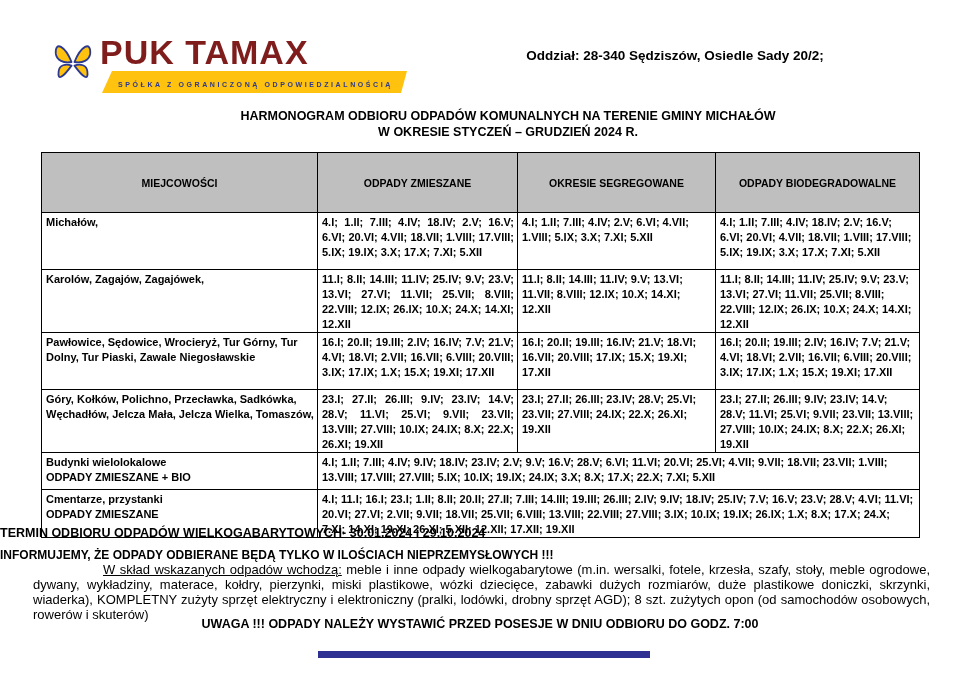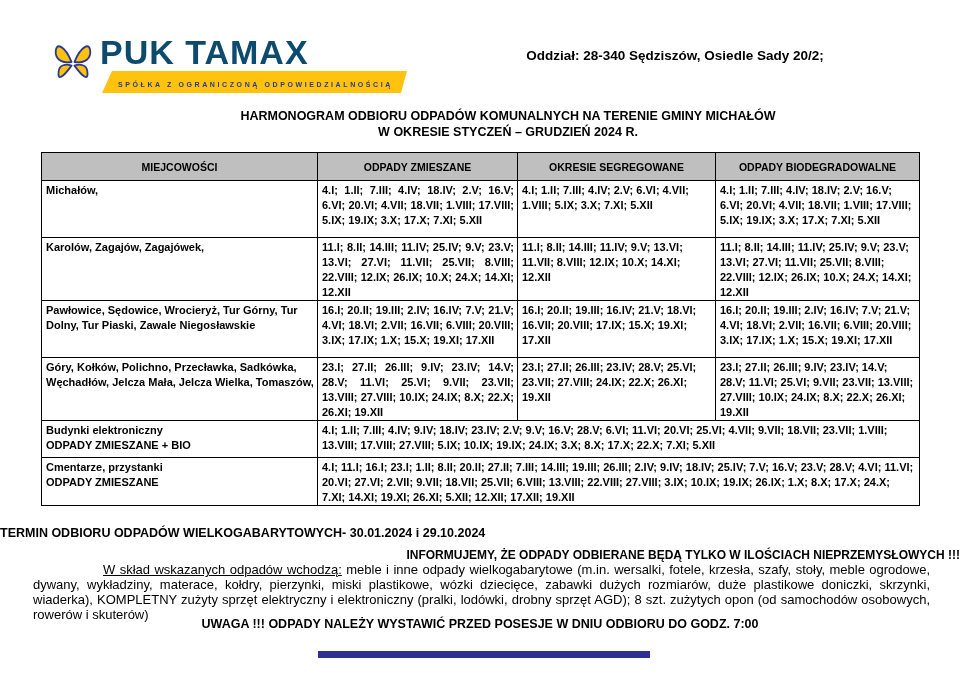--- a/index.html
+++ b/index.html
@@ -12,21 +12,21 @@
     color: #000;
     overflow: hidden;
   }
 
   
   .logo { position:absolute; left:50px; top:34px; display:flex; align-items:flex-start; }
   .butterfly { width:46px; height:56px; margin-right:4px; }
   .brand-col { display:flex; flex-direction:column; }
   .brand-name {
     font-size:34px; font-weight:bold; letter-spacing:1px;
-    color:#0c4a6e; line-height:36px; white-space:nowrap;
+    color:#7f1d1d; line-height:36px; white-space:nowrap;
   }
   .brand-banner {
     margin-top:1px; margin-left:2px;
     background:#ffc20e;
     clip-path: polygon(10px 0, 100% 0, calc(100% - 6px) 100%, 0 100%);
     padding:2px 14px 2px 16px;
     align-self:flex-start;
   }
   .brand-banner span {
     font-size:7px; font-weight:bold; letter-spacing:2.6px;
@@ -44,39 +44,39 @@
   }
 
   
   table.schedule {
     position:absolute; top:152px; left:41px;
     width:878px; border-collapse:collapse; table-layout:fixed;
   }
   .schedule th, .schedule td { border:1px solid #000; }
   .schedule th {
     background:#bfbfbf; font-size:10.5px; font-weight:bold;
-    height:27px; text-align:center; vertical-align:middle; padding:0 4px;
+    height:27px; text-align:center; vertical-align:middle; padding:16px 4px;
   }
   .schedule td {
     vertical-align:top; font-weight:bold;
     font-size:11px; line-height:15px; padding:2px 3px 0 4px;
   }
   td.dates.just { text-align:justify; }
   tr.r-tall  { height:57px; }
   tr.r-two   { height:37px; }
   tr.r-three { height:45px; }
 
   
   .f-termin {
     position:absolute; top:526px; left:0; width:100%;
     text-align:left; font-weight:bold; font-size:12.5px;
   }
   .f-info {
     position:absolute; top:548px; left:0; width:100%;
-    text-align:right; font-weight:bold; font-size:12px;
+    text-align:left; font-weight:bold; font-size:12px;
   }
   .f-details {
     position:absolute; top:562px; left:33px; width:897px; margin:0;
     font-weight:normal; font-size:13px; line-height:15px;
     text-align:justify; text-indent:70px;
   }
   .f-details .lead { text-decoration:underline; }
   .f-uwaga {
     position:absolute; top:617px; left:0; width:100%;
     text-align:center; font-weight:bold; font-size:12.5px;
@@ -152,21 +152,21 @@
         <td class="dates">16.I; 20.II; 19.III; 2.IV; 16.IV; 7.V; 21.V; 4.VI; 18.VI; 2.VII; 16.VII; 6.VIII; 20.VIII; 3.IX; 17.IX; 1.X; 15.X; 19.XI; 17.XII</td>
       </tr>
       <tr class="r-tall">
         <td class="place">Góry, Kołków, Polichno, Przecławka, Sadkówka, Węchadłów, Jelcza Mała, Jelcza Wielka, Tomaszów,</td>
         <td class="dates just">23.I; 27.II; 26.III; 9.IV; 23.IV; 14.V; 28.V; 11.VI; 25.VI; 9.VII; 23.VII; 13.VIII; 27.VIII; 10.IX; 24.IX; 8.X; 22.X; 26.XI; 19.XII</td>
         <td class="dates">23.I; 27.II; 26.III; 23.IV; 28.V; 25.VI; 23.VII; 27.VIII; 24.IX; 22.X; 26.XI; 19.XII</td>
         <td class="dates">23.I; 27.II; 26.III; 9.IV; 23.IV; 14.V; 28.V; 11.VI; 25.VI; 9.VII; 23.VII; 13.VIII; 27.VIII; 10.IX; 24.IX; 8.X; 22.X; 26.XI; 19.XII</td>
       </tr>
       <tr class="r-two">
         <td class="place">
-          <div>Budynki elektroniczny</div>
+          <div>Budynki wielolokalowe</div>
           <div>ODPADY ZMIESZANE + BIO</div>
         </td>
         <td class="dates" colspan="3">4.I; 1.II; 7.III; 4.IV; 9.IV; 18.IV; 23.IV; 2.V; 9.V; 16.V; 28.V; 6.VI; 11.VI; 20.VI; 25.VI; 4.VII; 9.VII; 18.VII; 23.VII; 1.VIII; 13.VIII; 17.VIII; 27.VIII; 5.IX; 10.IX; 19.IX; 24.IX; 3.X; 8.X; 17.X; 22.X; 7.XI; 5.XII</td>
       </tr>
       <tr class="r-three">
         <td class="place">
           <div>Cmentarze, przystanki</div>
           <div>ODPADY ZMIESZANE</div>
         </td>
         <td class="dates" colspan="3">4.I; 11.I; 16.I; 23.I; 1.II; 8.II; 20.II; 27.II; 7.III; 14.III; 19.III; 26.III; 2.IV; 9.IV; 18.IV; 25.IV; 7.V; 16.V; 23.V; 28.V; 4.VI; 11.VI; 20.VI; 27.VI; 2.VII; 9.VII; 18.VII; 25.VII; 6.VIII; 13.VIII; 22.VIII; 27.VIII; 3.IX; 10.IX; 19.IX; 26.IX; 1.X; 8.X; 17.X; 24.X; 7.XI; 14.XI; 19.XI; 26.XI; 5.XII; 12.XII; 17.XII; 19.XII</td>

